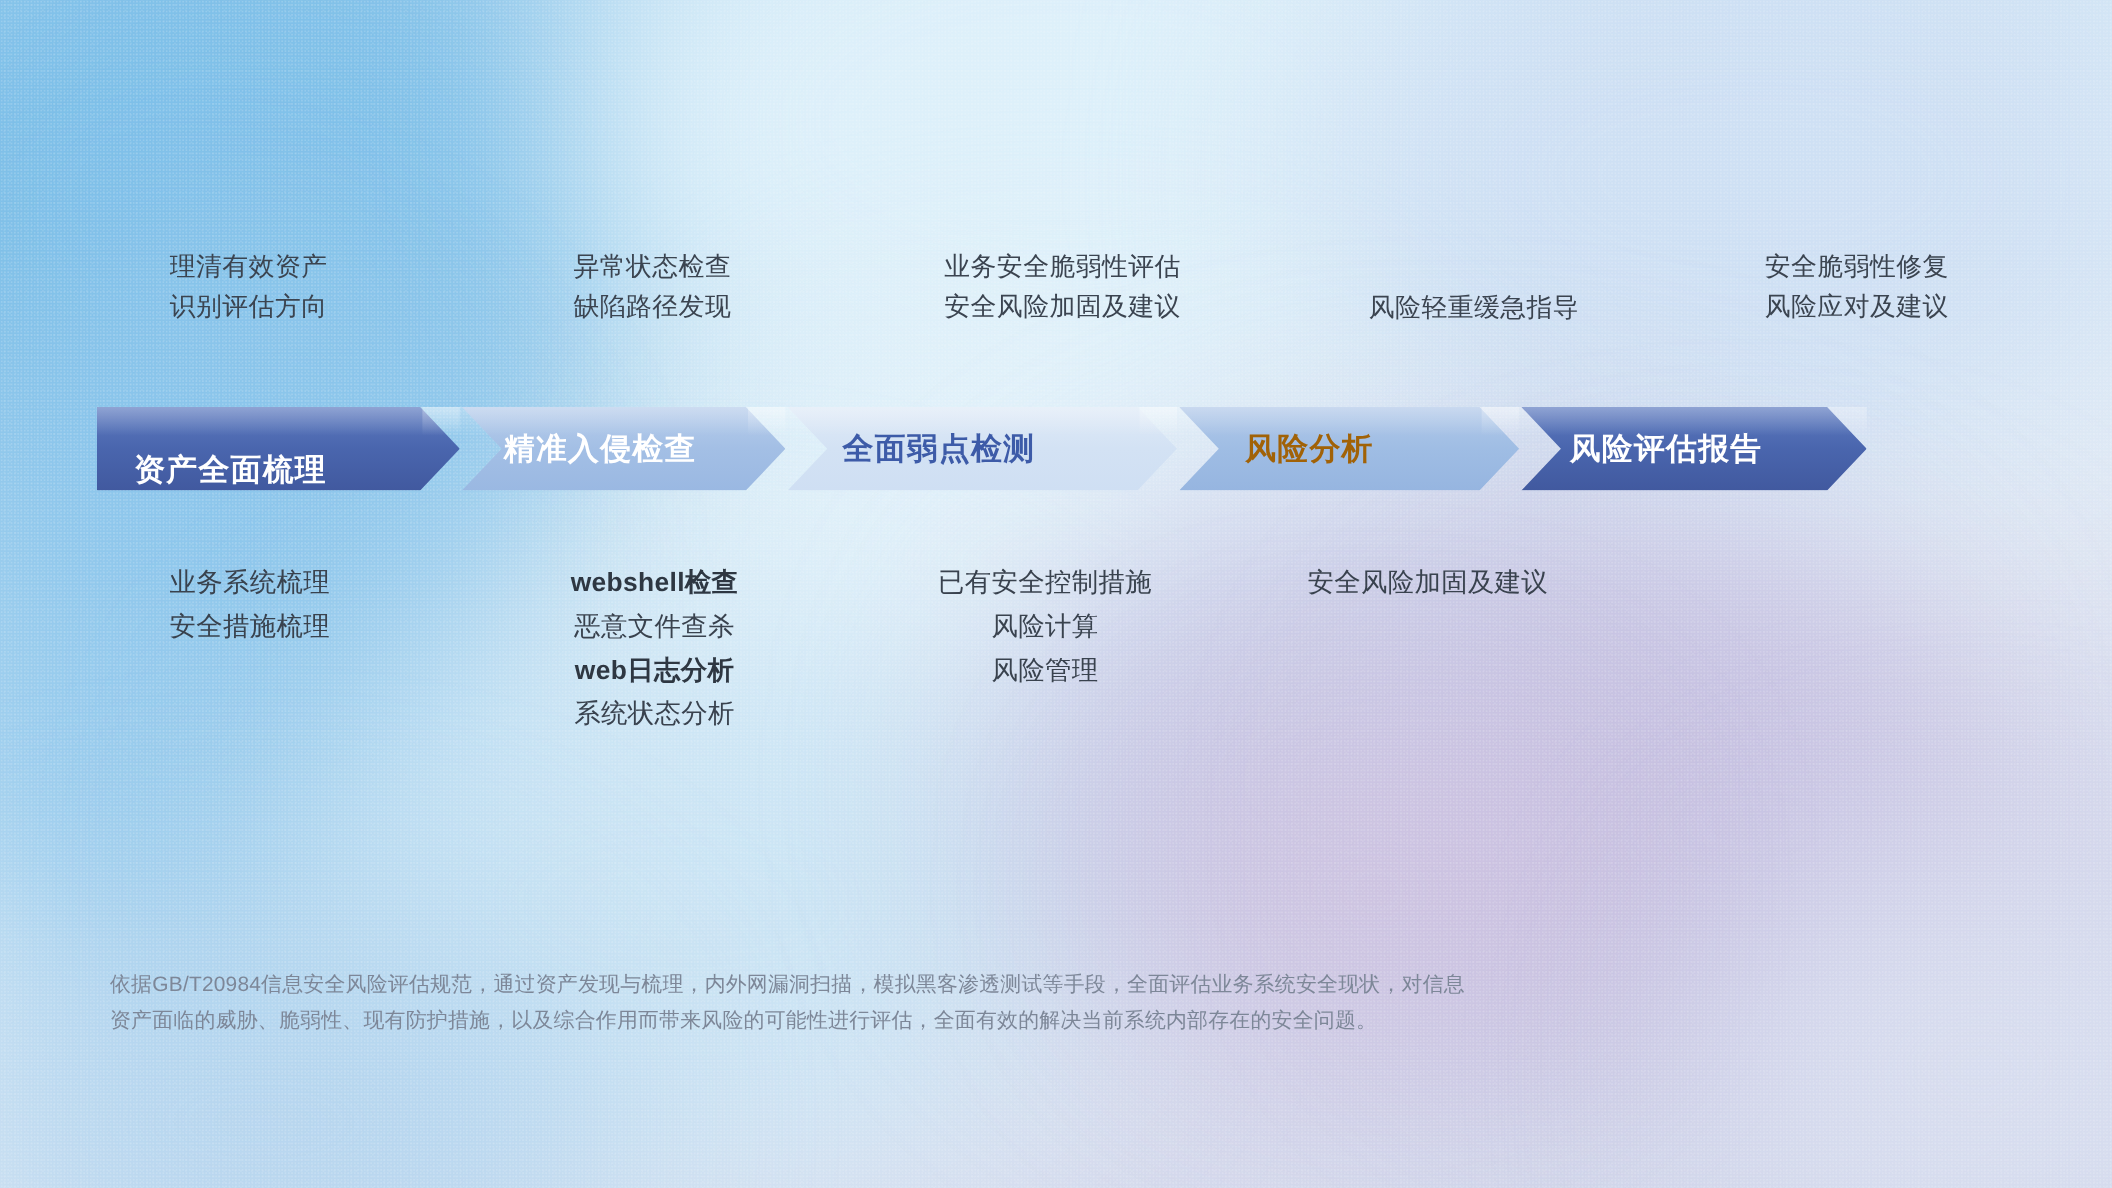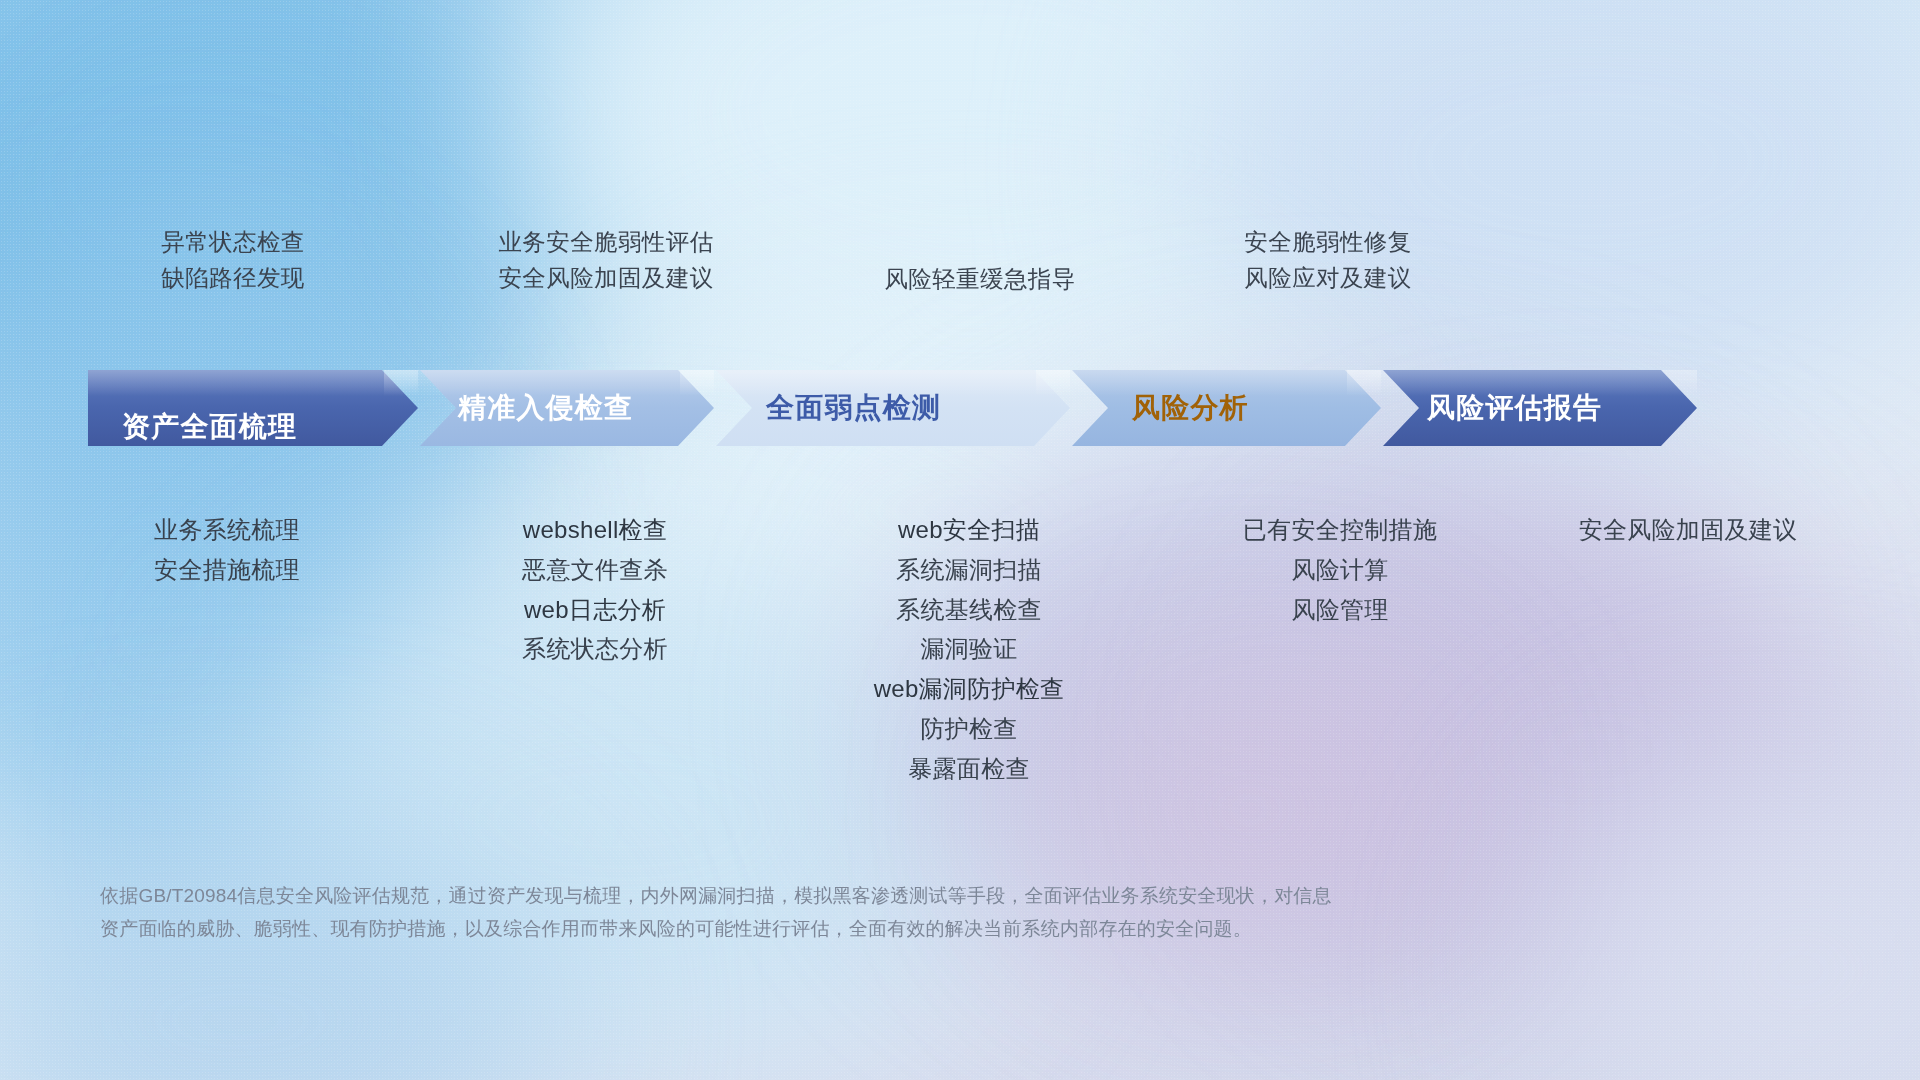--- a/index.html
+++ b/index.html
@@ -138,21 +138,21 @@
   .bot-row .col.c1 { align-items:center; padding-right:86px; }
   .bot-row .col.c2 { align-items:center; padding-right:40px; }
   .bot-row .col.c3 { align-items:center; padding-right:12px; }
   .bot-row .col.c4 { align-items:center;justify-content:center; }
   .bot-row .col.c5 { align-items:center; padding-left:26px; }
 
   .bline {
     font-size:24px; color:#39424e; line-height:1.66;
     white-space:nowrap; letter-spacing:.3px;
   }
-  .bline.strong { font-weight:normal; color:#2e3742; }
+  .bline.strong { font-weight:bold; color:#2e3742; }
 
   
   .footer {
     position:absolute; left:100px; top:880px; width:1540px;
     font-size:19px; line-height:1.72; color:#7d8798; letter-spacing:.2px;
   }
   .footer p { text-align:left; }
 </style>
 </head>
 <body>
@@ -170,20 +170,24 @@
   <div class="blob b6"></div>
   <div class="blob b12"></div>
   <div class="blob b8"></div>
   <div class="blob b10"></div>
   <div class="grain"></div>
 </div>
 
 <div id="stage">
 
   <div class="top-row">
+    <div class="col c1">
+      <div class="tline">理清有效资产</div>
+      <div class="tline">识别评估方向</div>
+    </div>
     <div class="col c2">
       <div class="tline">异常状态检查</div>
       <div class="tline">缺陷路径发现</div>
     </div>
     <div class="col c3">
       <div class="tline">业务安全脆弱性评估</div>
       <div class="tline">安全风险加固及建议</div>
     </div>
     <div class="col c4">
       <div class="tline">风险轻重缓急指导</div>
@@ -226,29 +230,20 @@
     <div class="col c1">
       <div class="bline">业务系统梳理</div>
       <div class="bline">安全措施梳理</div>
     </div>
     <div class="col c2">
       <div class="bline strong">webshell检查</div>
       <div class="bline">恶意文件查杀</div>
       <div class="bline strong">web日志分析</div>
       <div class="bline">系统状态分析</div>
     </div>
-    <div class="col c3">
-      <div class="bline strong">web安全扫描</div>
-      <div class="bline">系统漏洞扫描</div>
-      <div class="bline">系统基线检查</div>
-      <div class="bline">漏洞验证</div>
-      <div class="bline strong">web漏洞防护检查</div>
-      <div class="bline">防护检查</div>
-      <div class="bline">暴露面检查</div>
-    </div>
     <div class="col c4">
       <div class="bline">已有安全控制措施</div>
       <div class="bline">风险计算</div>
       <div class="bline">风险管理</div>
     </div>
     <div class="col c5">
       <div class="bline">安全风险加固及建议</div>
     </div>
   </div>
 

